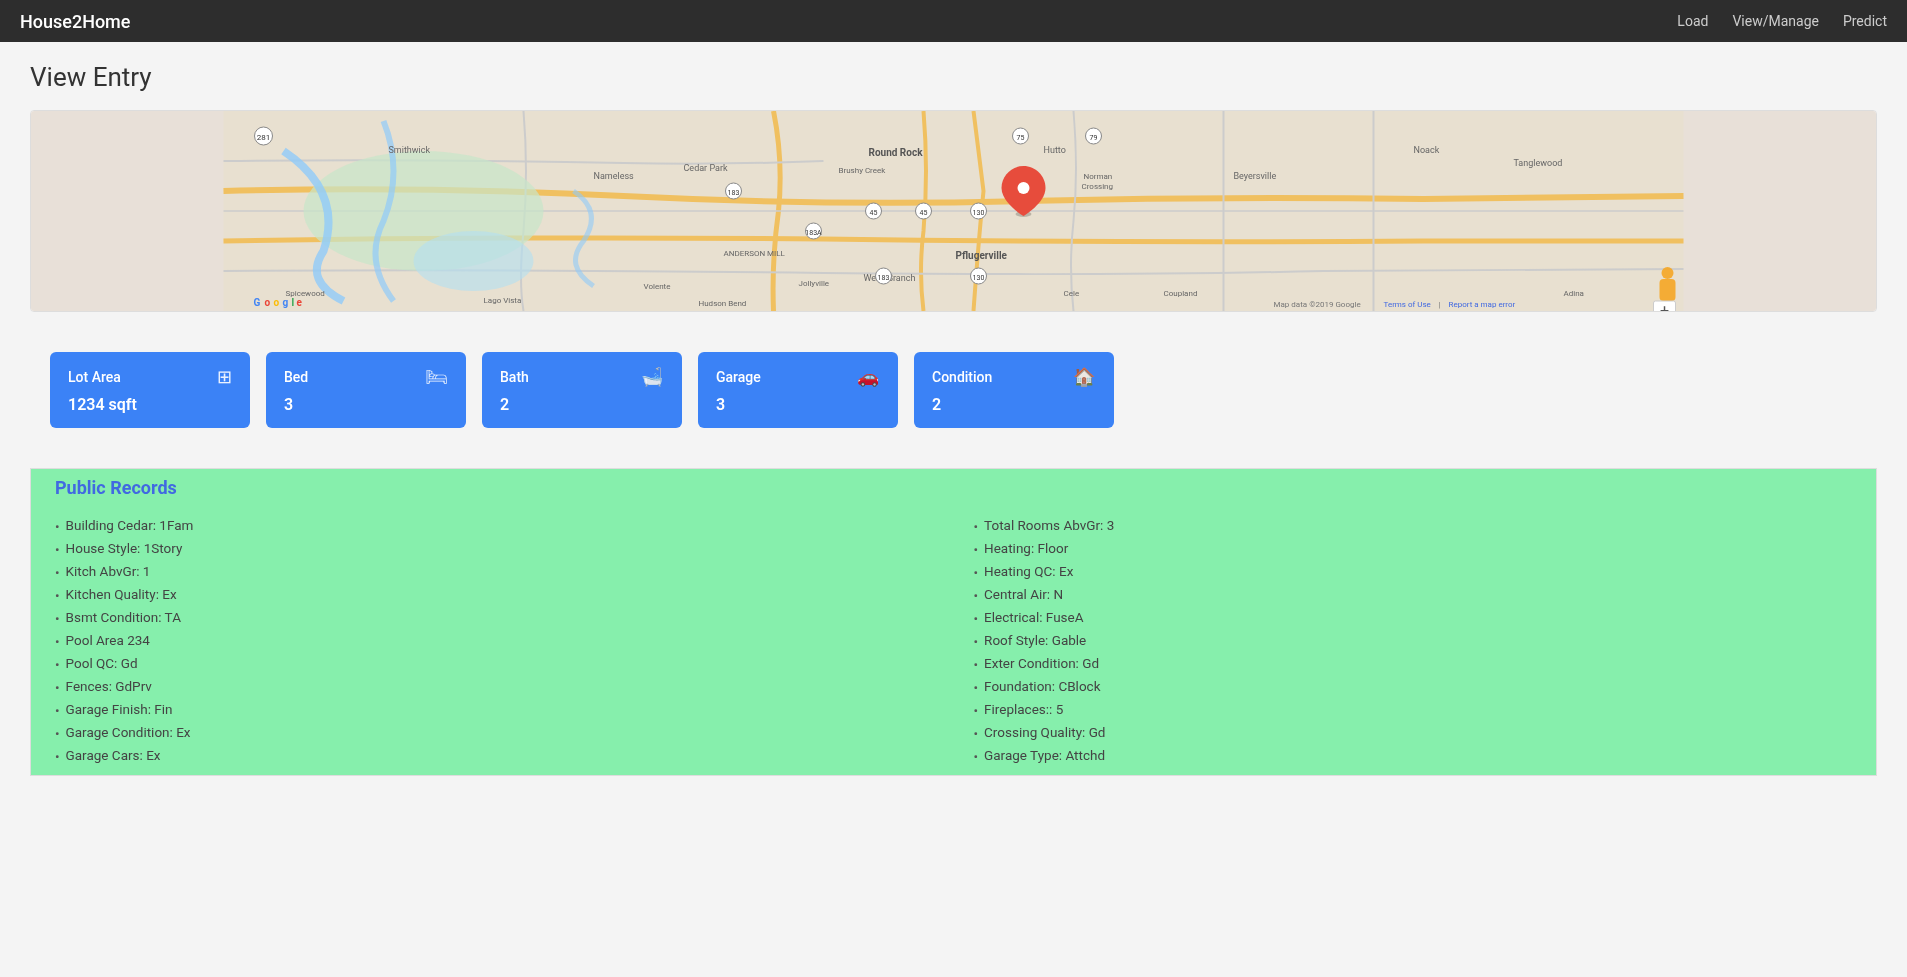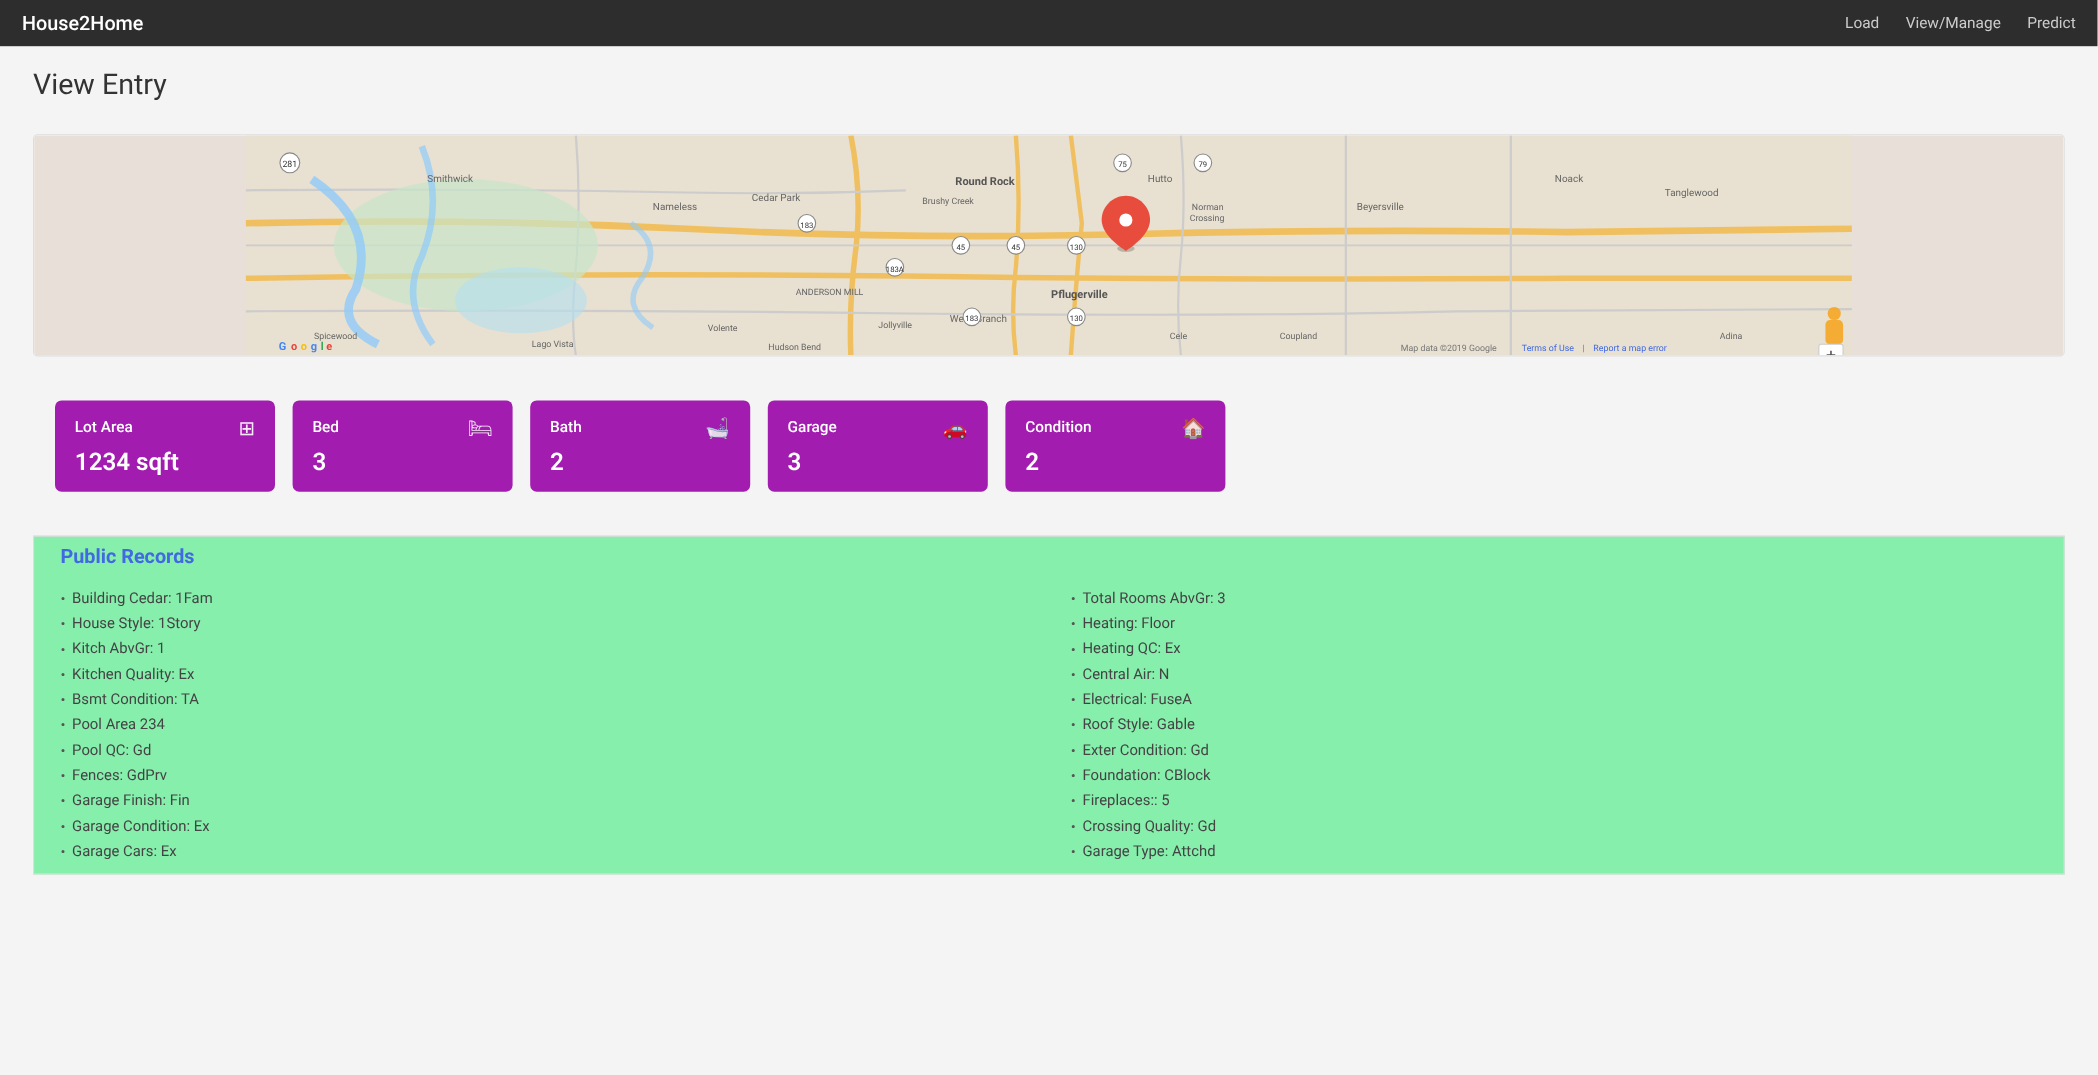--- a/index.html
+++ b/index.html
@@ -31,21 +31,21 @@
       cursor: pointer;
     }
 
     
     .page-content {
       padding: 20px 30px;
     }
     .page-title {
       font-size: 26px;
       font-weight: 400;
-      margin-bottom: 30px;
+      margin-bottom: 18px;
       color: #333;
     }
 
     
     .main-card {
       background: #fff;
       border: 1px solid #ddd;
       border-radius: 4px;
       padding: 0;
       margin-bottom: 20px;
@@ -89,21 +89,21 @@
       background: #f4f4f4;
       padding: 20px 20px;
       margin-bottom: 20px;
     }
     .stats-grid {
       display: flex;
       gap: 16px;
       justify-content: flex-start;
     }
     .stat-card {
-      background: #a21caf;
+      background: #3b82f6;
       color: #fff;
       border-radius: 6px;
       padding: 14px 18px;
       min-width: 155px;
       flex: 1;
       max-width: 200px;
     }
     .stat-header {
       display: flex;
       align-items: center;
@@ -113,21 +113,21 @@
     .stat-label {
       font-size: 14px;
       font-weight: 500;
       color: #fff;
     }
     .stat-icon {
       font-size: 18px;
       opacity: 0.9;
     }
     .stat-value {
-      font-size: 22px;
+      font-size: 16px;
       font-weight: 600;
       color: #fff;
     }
 
     
     .public-records-card {
       background: #86efac;
       border: 1px solid #ddd;
       border-radius: 0;
       padding: 8px 24px;

